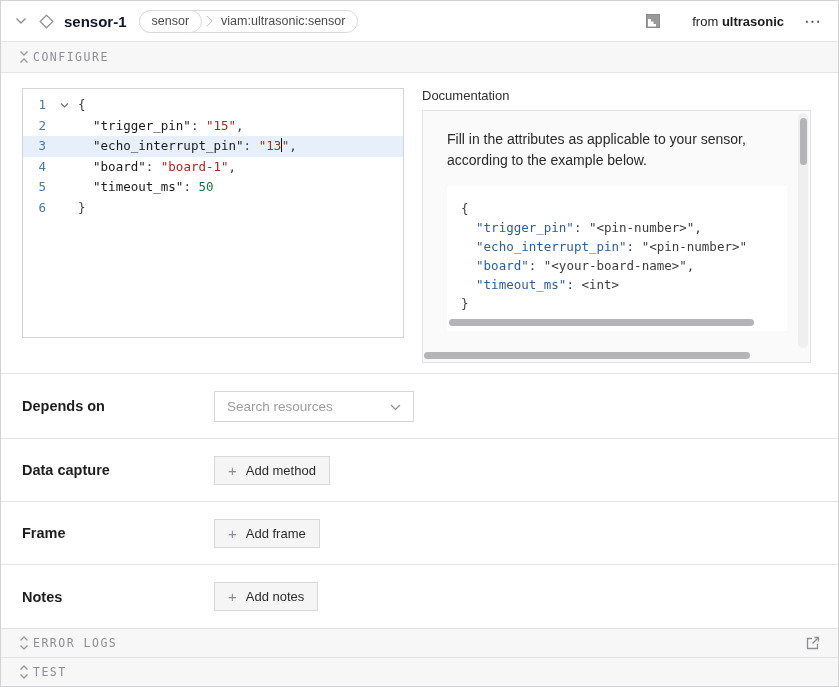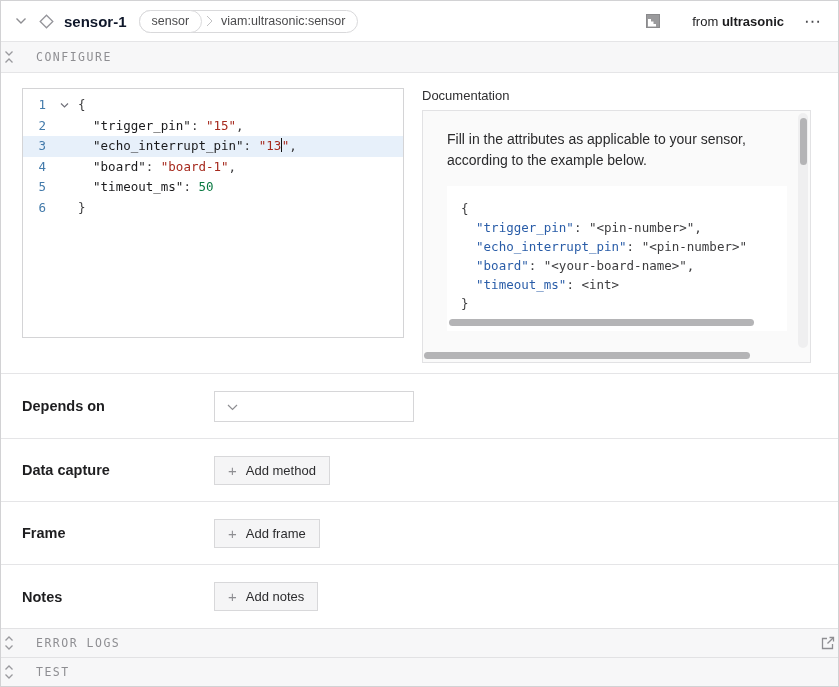--- a/index.html
+++ b/index.html
@@ -13,21 +13,21 @@
   .chip-group { display:flex; align-items:center; border:1px solid #d9d9db; border-radius:999px; height:23px; font-size:12.5px; color:#4c4c4e; }
   .chip-inner { border:1px solid #d9d9db; border-radius:999px; height:23px; margin:-1px 0 -1px -1px; padding:0 12px; display:flex; align-items:center; background:#fff; }
   .chip-model { padding:0 12px 0 8px; }
   .chip-sep { display:flex; align-items:center; margin-left:4px; }
   .spacer { flex:1; }
   .from-text { font-size:13px; color:#1c1c1e; margin:0 10px 0 22px; }
   .from-text b { font-weight:700; }
   .more-btn { background:none; border:none; font-size:17px; color:#4a4a4e; cursor:pointer; letter-spacing:1px; padding:0 2px; }
 
   
-  .bar { display:flex; align-items:center; gap:20px; background:#f7f7f8; font-family:"DejaVu Sans Mono", monospace; font-size:11.5px; letter-spacing:1.5px; color:#8e8e92; padding:0 1px; }
+  .bar { display:flex; align-items:center; gap:2px; background:#f7f7f8; font-family:"DejaVu Sans Mono", monospace; font-size:11.5px; letter-spacing:1.5px; color:#8e8e92; padding:0 16px; }
   .bar-configure { height:31px; border-bottom:1px solid #e5e5e7; }
   .bar-footer { border-top:1px solid #e2e2e4; }
   .bar-error { height:29px; }
   .bar-test { height:29px; }
   .bar .right { margin-left:auto; }
 
   
   .config-content { height:301px; border-bottom:1px solid #e5e5e7; background:#fff; display:flex; gap:18px; padding:15px 29px 0 21px; }
   .col-left { width:382px; flex:0 0 382px; }
   .col-right { width:389px; flex:0 0 389px; }
@@ -168,20 +168,21 @@
             <div class="vthumb"></div>
           </div>
         <div class="hthumb hscroll-outer"></div>
       </div>
     </div>
   </div>
 
   <div class="section-row r1">
     <span class="row-label">Depends on</span>
     <div class="combo">
+      <span class="ph">Search resources</span>
       <span>
         <svg width="11" height="7" viewBox="0 0 11 7">
             <polyline points="1,1 5.5,5.5 10,1" fill="none" stroke="#8e8e92" stroke-width="1.2"></polyline>
           </svg>
       </span>
     </div>
   </div>
 
   <div class="section-row r2">
     <span class="row-label">Data capture</span>

